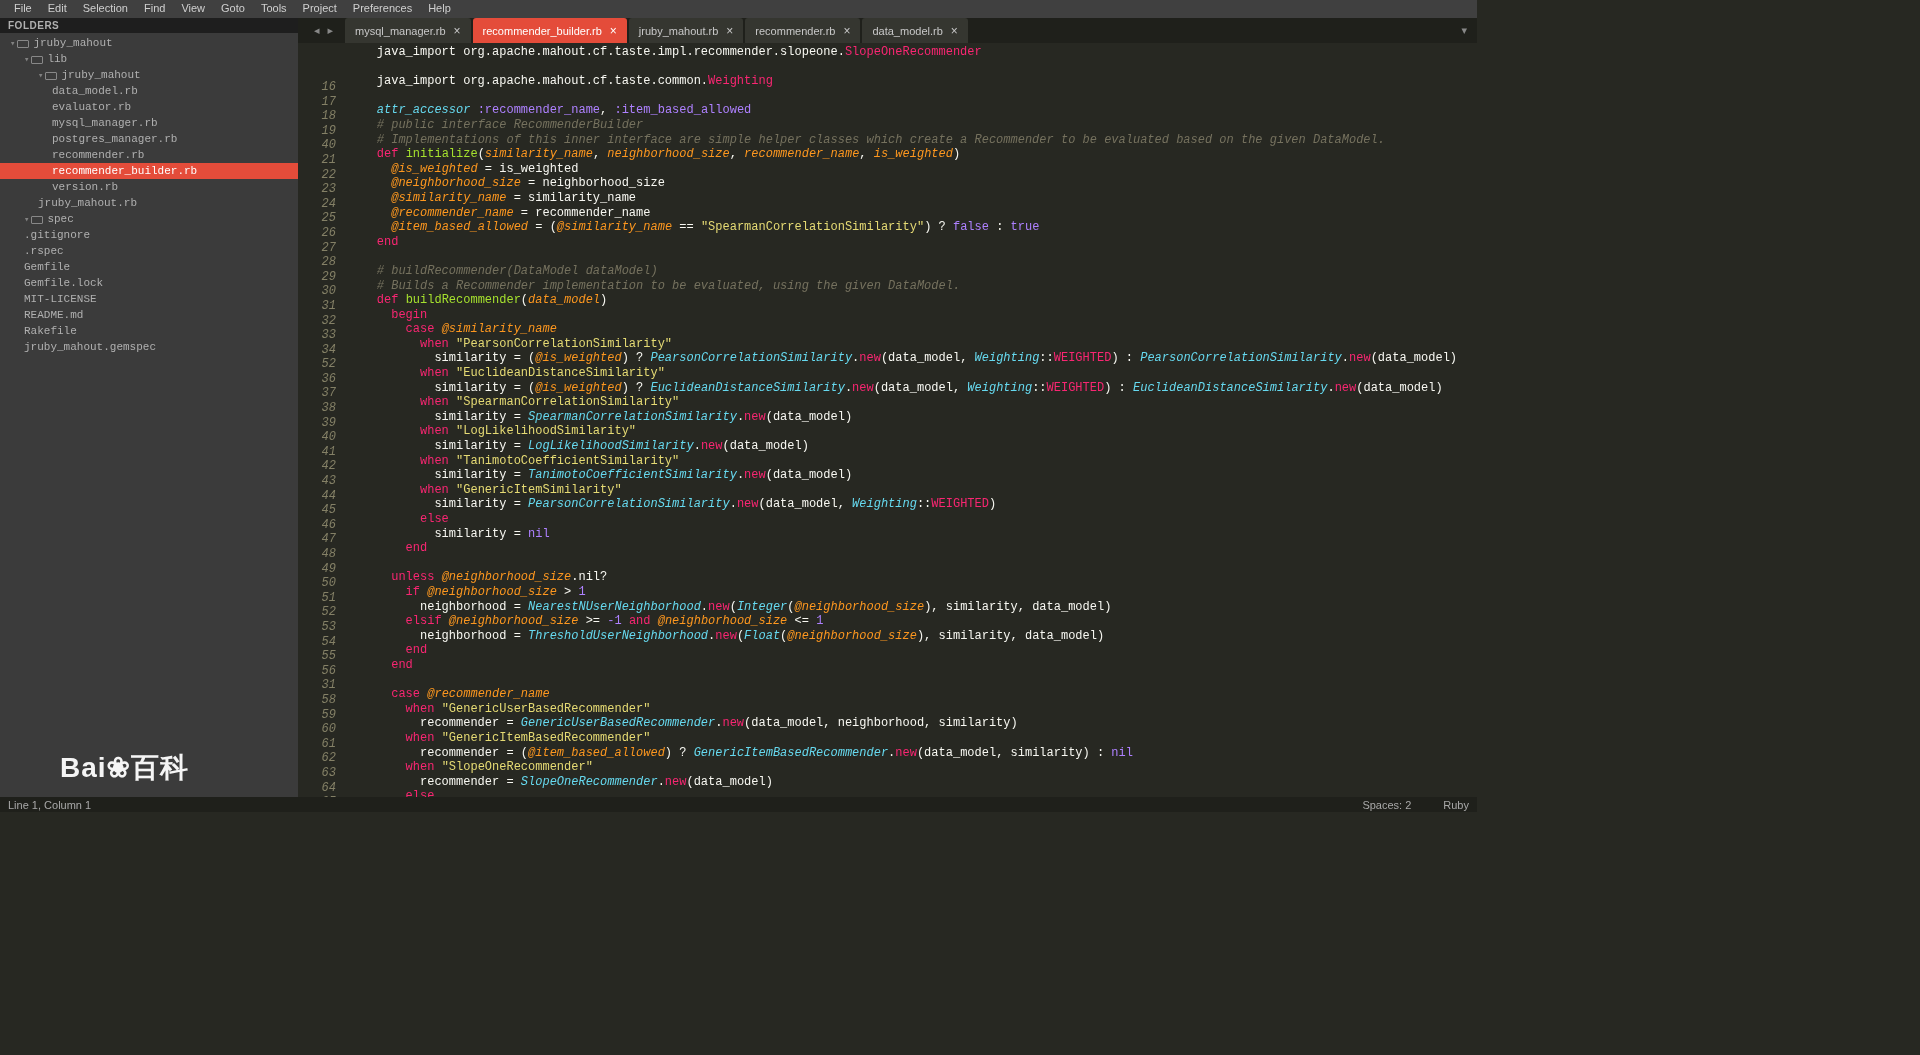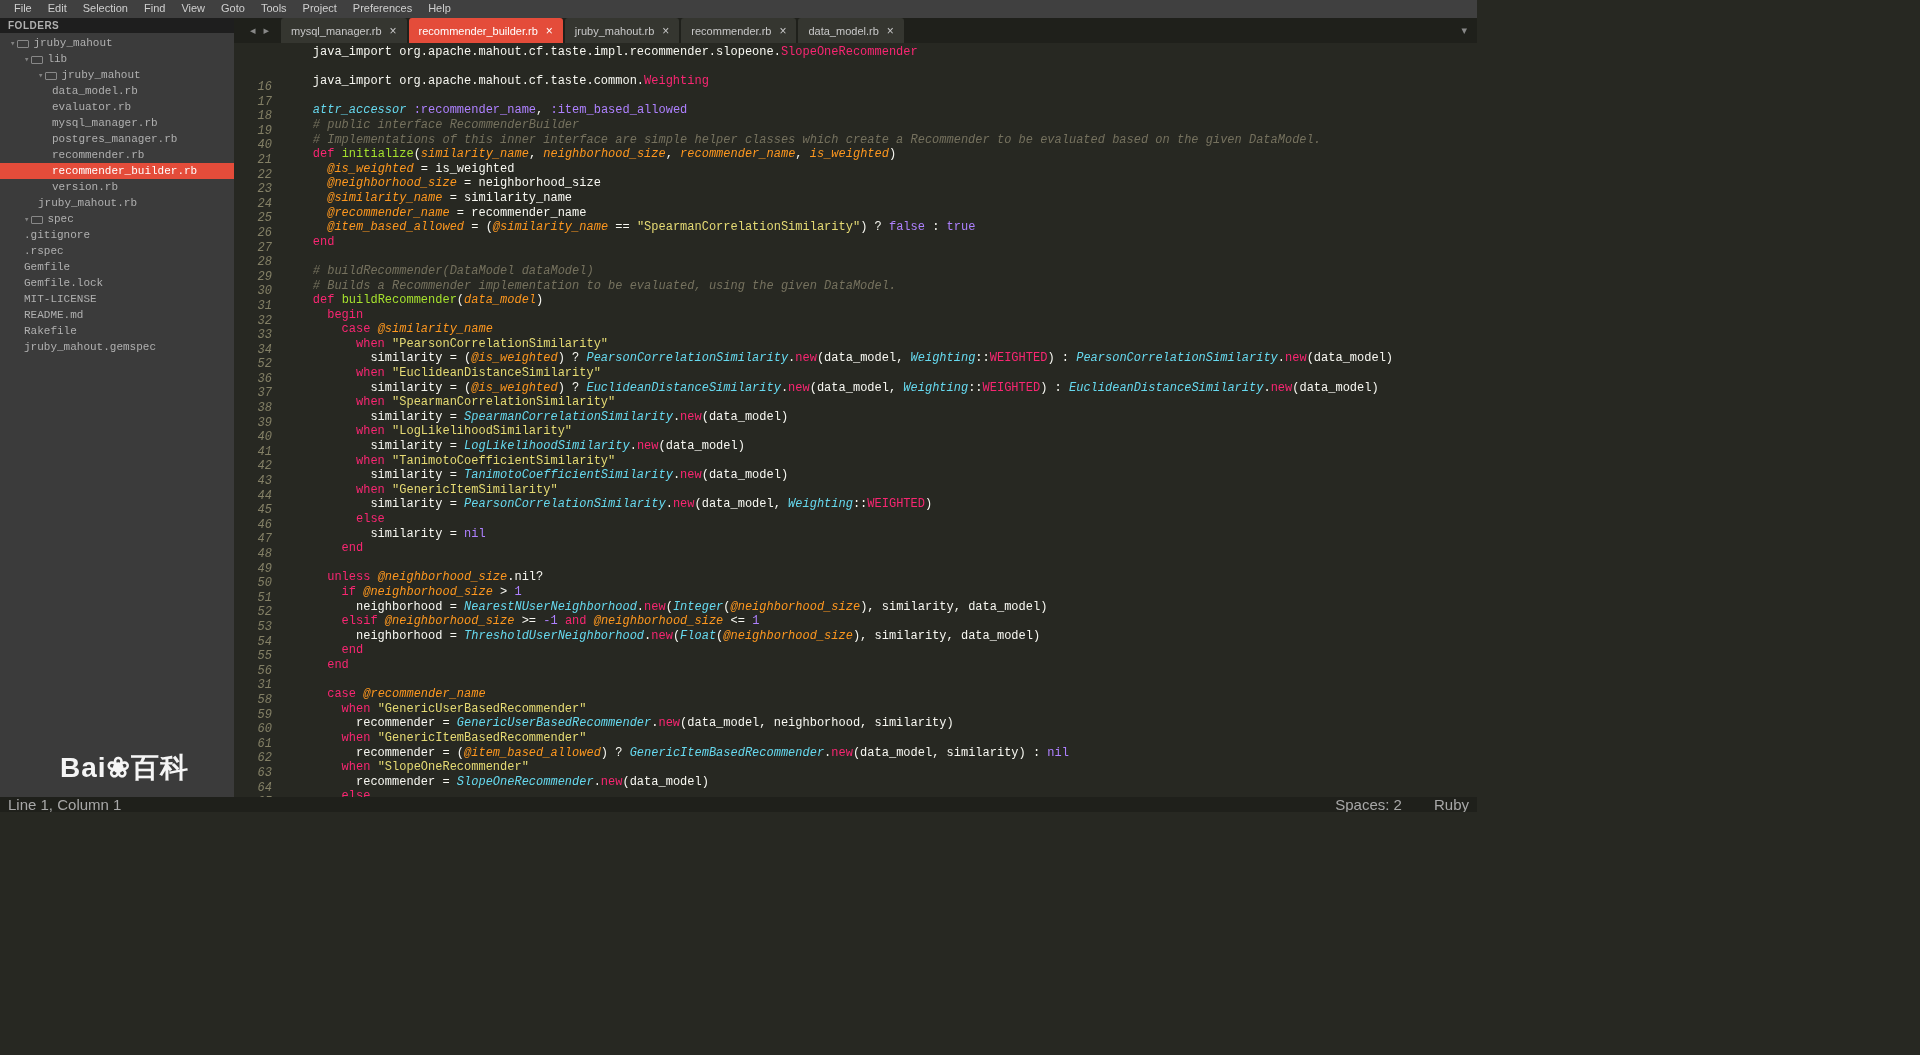--- a/index.html
+++ b/index.html
@@ -6,21 +6,21 @@
 body { font-family: -apple-system, "Segoe UI", Arial, sans-serif; font-size: 12px; background: #272822; color: #cfcfc2; overflow: hidden; width: 1477px; height: 812px; }
 
 
 .menubar { height: 18px; background: #404040; display: flex; align-items: flex-start; padding: 0 6px; font-size: 11px; }
 .menubar .menu-item { padding: 2px 8px; color: #cfcfcf; cursor: default; }
 
 
 .app-body { display: flex; height: 779px; }
 
 
-.sidebar { width: 234px; background: #3B3B3B; color: #b0b0b0; font-size: 11px; overflow-y: auto; position: relative; }
+.sidebar { width: 298px; background: #3B3B3B; color: #b0b0b0; font-size: 11px; overflow-y: auto; position: relative; }
 .sidebar-header { background: #1e1e1e; font-size: 10px; font-weight: bold; padding: 2px 8px; letter-spacing: 0.5px; }
 .tree { padding-top: 2px; }
 .tree-item { padding: 2px 0; display: flex; align-items: center; white-space: nowrap; cursor: default; font-family: Liberation Mono, monospace; }
 .tree-item.selected { background: #E44C3A; color: #fff; }
 .folder-icon::before { content: "▾ "; font-size: 9px; opacity: 0.6; margin-right: 2px;}
 .folder-glyph { display:inline-block; width:12px; height:8px; border:1px solid #888; border-radius:1px; margin-right:4px; position:relative; top:1px;}
 .indent-0 { padding-left: 10px; }
 .indent-1 { padding-left: 24px; }
 .indent-2 { padding-left: 38px; }
 .indent-3 { padding-left: 52px; }
@@ -54,21 +54,21 @@
 .c-param { color: #fd971f; font-style: italic; }
 .c-string { color: #e6db74; }
 .c-ivar { color: #fd971f; font-style: italic;}
 .c-const { color: #66d9ef; font-style: italic;}
 .c-sym { color: #ae81ff; }
 .c-uconst { color: #f92672; }
 .c-num { color: #ae81ff; }
 .c-plain { color: #f8f8f2; }
 
 
-.statusbar { height: 15px; background: #1f201b; display:flex; align-items:center; font-size: 15px; color:#a8a8a8; padding: 0 8px; }
+.statusbar { height: 15px; background: #1f201b; display:flex; align-items:center; font-size: 11px; color:#a8a8a8; padding: 0 8px; }
 .statusbar .right { margin-left:auto; display:flex; gap:32px; }
 </style>
 </head>
 <body>
 
 <div class="menubar" id="menubar">
     <span class="menu-item">File</span>
     <span class="menu-item">Edit</span>
     <span class="menu-item">Selection</span>
     <span class="menu-item">Find</span>

